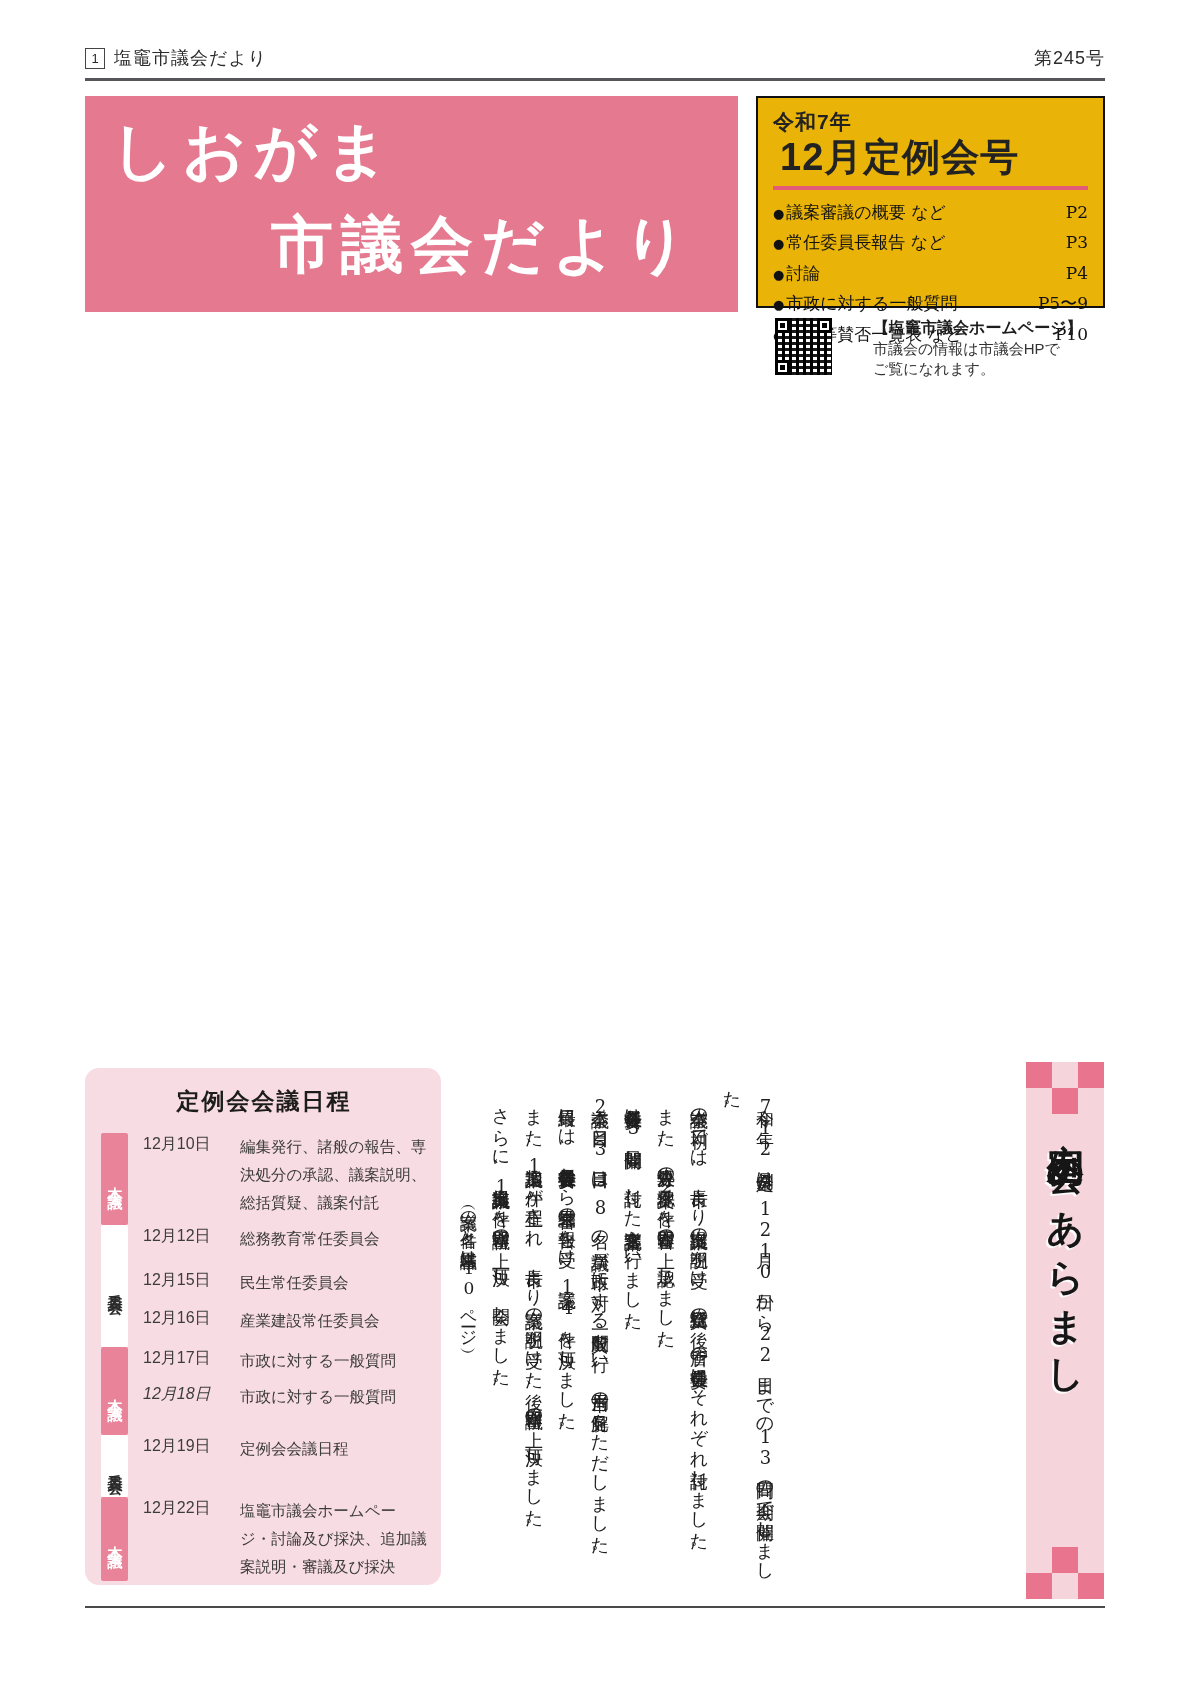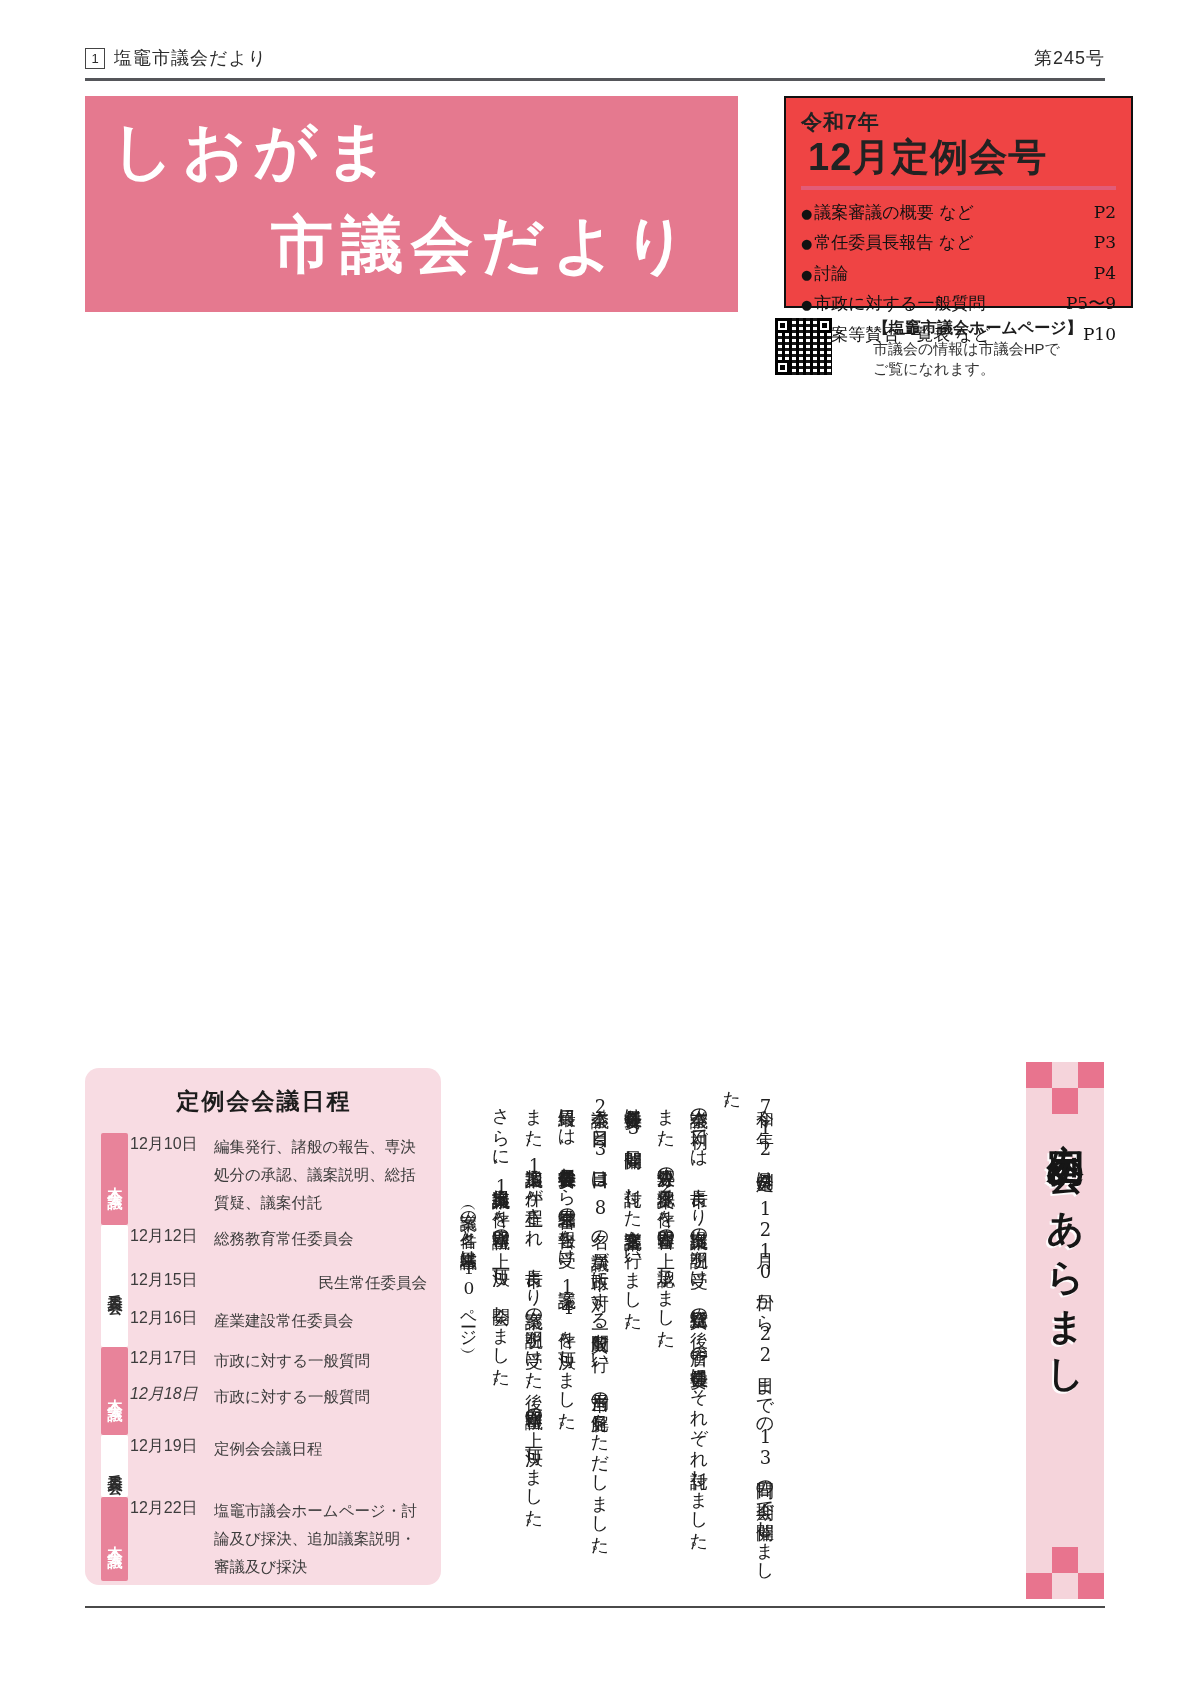--- a/index.html
+++ b/index.html
@@ -17,22 +17,22 @@
   .top-rule { position:absolute; left:85px; top:78px; width:1020px; height:3px; background:#55565a; }
 
   
   .banner { position:absolute; left:85px; top:96px; width:653px; height:216px; background:#e5798f; }
   .banner-line1, .banner-line2 { font-family:"DejaVu Serif", serif; font-weight:700; color:#fff;
        font-size:62px; letter-spacing:8px; line-height:1; }
   .banner-line1 { position:absolute; left:26px; top:24px; }
   .banner-line2 { position:absolute; left:186px; top:118px; }
 
   
-  .issue-box { position:absolute; left:784px; top:96px; width:349px; height:212px;
-               border:2.5px solid #101010; background:#ef4444; padding:10px 15px 6px 15px; }
+  .issue-box { position:absolute; left:756px; top:96px; width:349px; height:212px;
+               border:2.5px solid #101010; background:#eab308; padding:10px 15px 6px 15px; }
   .era { font-size:21px; font-weight:700; letter-spacing:1px; }
   .issue-title { font-size:38px; font-weight:700; letter-spacing:1px; margin:1px 0 0 7px; line-height:1.1; }
   .issue-rule { height:4px; background:#e25c78; margin:7px 0 8px 0; }
   .toc { list-style:none; }
   .toc-item { display:flex; justify-content:space-between; align-items:baseline;
               font-family:"DejaVu Serif", serif; font-size:17px; line-height:28.5px; color:#111; }
   .toc-label { display:flex; align-items:baseline; }
   .bullet { font-size:13px; margin-right:2px; font-family:"DejaVu Sans", sans-serif; }
   .toc-page { font-family:"DejaVu Serif", serif; }
 
@@ -78,21 +78,21 @@
         radial-gradient(ellipse at 50% 12%, #3b362f 0 46%, rgba(0,0,0,0) 48%),
         radial-gradient(ellipse at 50% 42%, #32302a 0 52%, rgba(0,0,0,0) 55%),
         linear-gradient(#2e2b26, #241f1b); border-radius:18px; }
   .photo-caption { position:absolute; right:16px; bottom:10px; color:#fff; font-weight:700; font-size:25px;
                    letter-spacing:2px; text-shadow:0 0 7px #000, 1px 2px 3px #000; }
 
   
   .schedule { position:absolute; left:85px; top:1068px; width:356px; height:517px;
               background:#f8dce3; border-radius:14px; padding:16px 14px 10px 16px; }
   .schedule-title { font-size:23px; font-weight:700; letter-spacing:2px; text-align:center; color:#1c1c1c; margin:2px 0 16px; }
-  .schedule-grid { display:grid; grid-template-columns:27px 82px 1fr; column-gap:2px;
+  .schedule-grid { display:grid; grid-template-columns:27px 82px 1fr; column-gap:15px;
                    grid-template-rows:92px 44px 38px 40px 36px 52px 62px auto; }
   .slabel { writing-mode:vertical-rl; text-orientation:upright; display:flex; align-items:center; justify-content:center;
             width:27px; font-size:15px; font-weight:700; letter-spacing:3px; border-radius:2px; }
   .slabel.plenary { background:#e8839a; color:#fff; }
   .slabel.committee { background:#ffffff; color:#2b2b2b; }
   .sdate { grid-column:2; font-size:16px; color:#3c3c3c; white-space:nowrap; padding-top:1px; }
   .sdesc { grid-column:3; font-size:15.5px; line-height:1.8; color:#3c3c3c; }
 
   
   .article { position:absolute; left:452px; top:1078px; width:566px; height:527px; }
@@ -196,21 +196,21 @@
       <div class="slabel committee" style="grid-column:1; grid-row:2 / span 3;">委員会</div>
       <div class="slabel plenary" style="grid-column:1; grid-row:5 / span 2;">本会議</div>
       <div class="slabel committee" style="grid-column:1; grid-row:7;">委員会</div>
       <div class="slabel plenary" style="grid-column:1; grid-row:8;">本会議</div>
 
       <div class="sdate" style="grid-row:1;">12月10日</div>
       <div class="sdesc" style="grid-row:1;">編集発行、諸般の報告、専決処分の承認、議案説明、総括質疑、議案付託</div>
       <div class="sdate" style="grid-row:2;">12月12日</div>
       <div class="sdesc" style="grid-row:2;">総務教育常任委員会</div>
       <div class="sdate" style="grid-row:3;">12月15日</div>
-      <div class="sdesc" style="grid-row:3;text-align:right;">民生常任委員会</div>
+      <div class="sdesc" style="grid-row:3;">民生常任委員会</div>
       <div class="sdate" style="grid-row:4;">12月16日</div>
       <div class="sdesc" style="grid-row:4;">産業建設常任委員会</div>
       <div class="sdate" style="grid-row:5;">12月17日</div>
       <div class="sdesc" style="grid-row:5;">市政に対する一般質問</div>
       <div class="sdate" style="grid-row:6;font-style:italic;">12月18日</div>
       <div class="sdesc" style="grid-row:6;">市政に対する一般質問</div>
       <div class="sdate" style="grid-row:7;">12月19日</div>
       <div class="sdesc" style="grid-row:7;">定例会会議日程</div>
       <div class="sdate" style="grid-row:8;">12月22日</div>
       <div class="sdesc" style="grid-row:8;">塩竈市議会ホームページ・討論及び採決、追加議案説明・審議及び採決</div>

